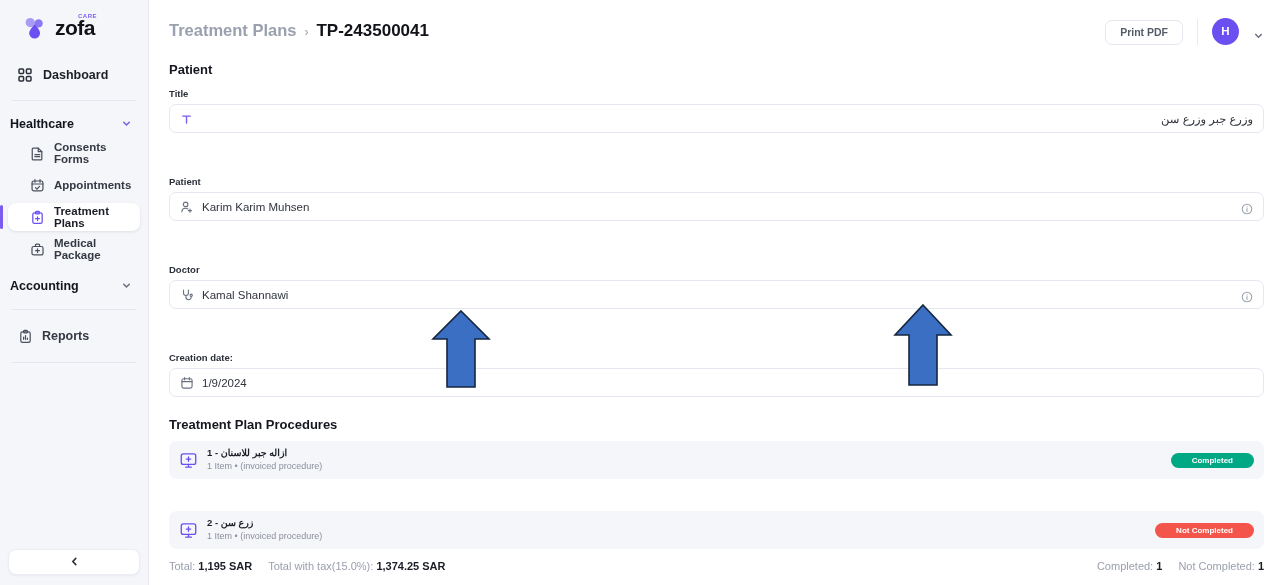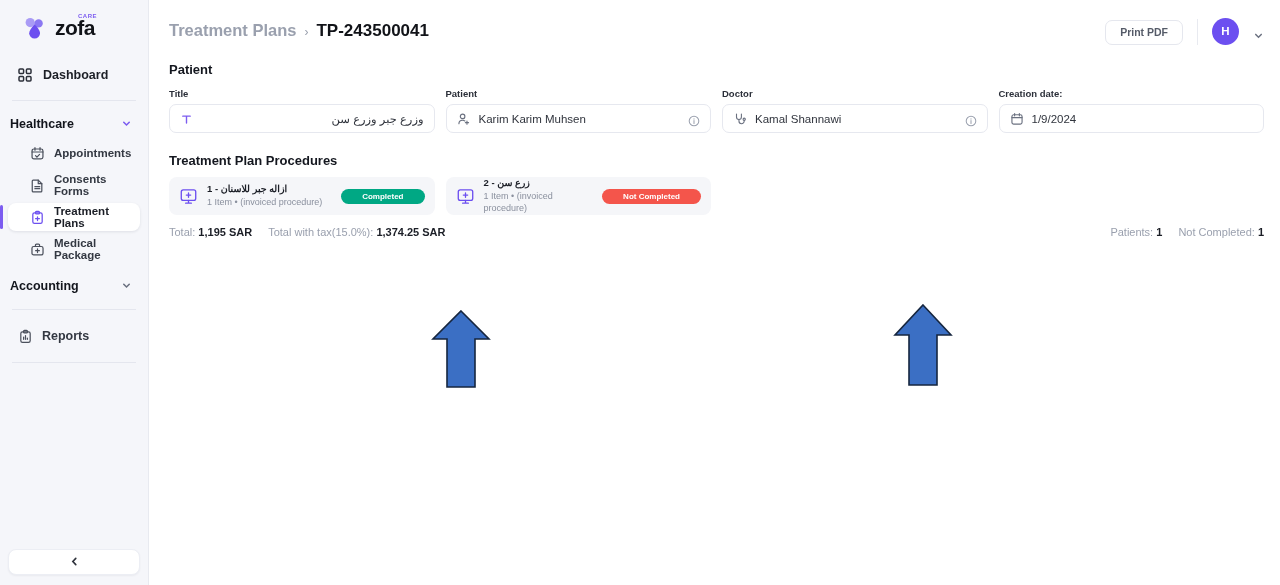--- a/index.html
+++ b/index.html
@@ -89,21 +89,21 @@
   }
   .vdiv { width: 1px; height: 26px; background: #e8eaf0; }
   .avatar {
     width: 27px; height: 27px; border-radius: 50%; background: #6c4ff0;
     color: #fff; font-size: 11.5px; font-weight: 700;
     display: flex; align-items: center; justify-content: center; cursor: pointer;
   }
   .content { padding: 0 16px 0 20px; }
   .section-title { font-size: 13px; font-weight: 700; color: #14171f; margin-bottom: 11px; }
 
-  .grid2 { display: grid; grid-template-columns: 1fr 1fr 1fr 1fr; column-gap: 11px; row-gap: 0; }
+  .grid2 { display: grid; grid-template-columns: 1fr; column-gap: 11px; row-gap: 0; gap: 32px; }
   .field { margin-bottom: 11px; }
   .field-label { font-size: 9.5px; font-weight: 700; color: #2b2f39; margin-bottom: 5px; }
   .input-box {
     height: 29px; border: 1px solid #e6e8ef; border-radius: 7px;
     background: #fff; display: flex; align-items: center; gap: 8px;
     padding: 0 10px; cursor: text;
   }
   .input-box .lead { width: 14px; height: 14px; flex: 0 0 14px; display:block; }
   .input-val { font-size: 11.5px; color: #30343d; flex: 1; white-space: nowrap; overflow: hidden; }
   .input-val.rtl { direction: rtl; text-align: right; unicode-bidi: plaintext; }
@@ -177,38 +177,38 @@
       <span>
         <svg viewBox="0 0 12 12" width="11" height="11" fill="none" stroke="#7c5cf0" stroke-width="1.7" stroke-linecap="round">
           <path d="M3 4.6 L6 7.6 L9 4.6"></path>
         </svg>
       </span>
     </div>
 
 
     <div class="sub-item">
       <span class="ico">
+        <svg viewBox="0 0 16 16" width="15" height="15" fill="none" stroke="#4b505c" stroke-width="1.3" stroke-linejoin="round" stroke-linecap="round">
+          <path d="M3.4 2.2h5.4l3.8 3.8v7.8a1 1 0 0 1-1 1H3.4a1 1 0 0 1-1-1V3.2a1 1 0 0 1 1-1z"></path>
+          <path d="M8.8 2.2V6h3.8"></path>
+          <path d="M5.2 9.2h5.2M5.2 11.4h5.2"></path>
+        </svg>
+      </span>
+      <span>Consents Forms</span>
+    </div>
+
+    <div class="sub-item">
+      <span class="ico">
         <svg viewBox="0 0 16 16" width="15" height="15" fill="none" stroke="#4b505c" stroke-width="1.3" stroke-linecap="round">
           <rect x="2.2" y="3.2" width="11.6" height="10.6" rx="2"></rect>
           <path d="M2.2 6.4h11.6M5.3 1.8v2.6M10.7 1.8v2.6"></path>
           <path d="M5.9 10.3l1.5 1.5 2.8-2.9"></path>
         </svg>
       </span>
       <span>Appointments</span>
-    </div>
-
-    <div class="sub-item">
-      <span class="ico">
-        <svg viewBox="0 0 16 16" width="15" height="15" fill="none" stroke="#4b505c" stroke-width="1.3" stroke-linejoin="round" stroke-linecap="round">
-          <path d="M3.4 2.2h5.4l3.8 3.8v7.8a1 1 0 0 1-1 1H3.4a1 1 0 0 1-1-1V3.2a1 1 0 0 1 1-1z"></path>
-          <path d="M8.8 2.2V6h3.8"></path>
-          <path d="M5.2 9.2h5.2M5.2 11.4h5.2"></path>
-        </svg>
-      </span>
-      <span>Consents Forms</span>
     </div>
 
     <div class="sub-item active">
       <span class="ico">
         <svg viewBox="0 0 16 16" width="15" height="15" fill="none" stroke="#6c4ff0" stroke-width="1.35" stroke-linecap="round">
           <rect x="3" y="3" width="10" height="11.2" rx="1.8"></rect>
           <rect x="5.9" y="1.4" width="4.2" height="2.8" rx="1"></rect>
           <path d="M8 7.3v4M6 9.3h4"></path>
         </svg>
       </span>
@@ -393,21 +393,21 @@
             <span>Total:</span>
             <b>1,195 SAR</b>
           </span>
           <span>
             <span>Total with tax(15.0%):</span>
             <b>1,374.25 SAR</b>
           </span>
         </div>
         <div class="totals-right">
           <span>
-            <span>Patients:</span>
+            <span>Completed:</span>
             <b>1</b>
           </span>
           <span>
             <span>Not Completed:</span>
             <b>1</b>
           </span>
         </div>
       </div>
     </div>
 

